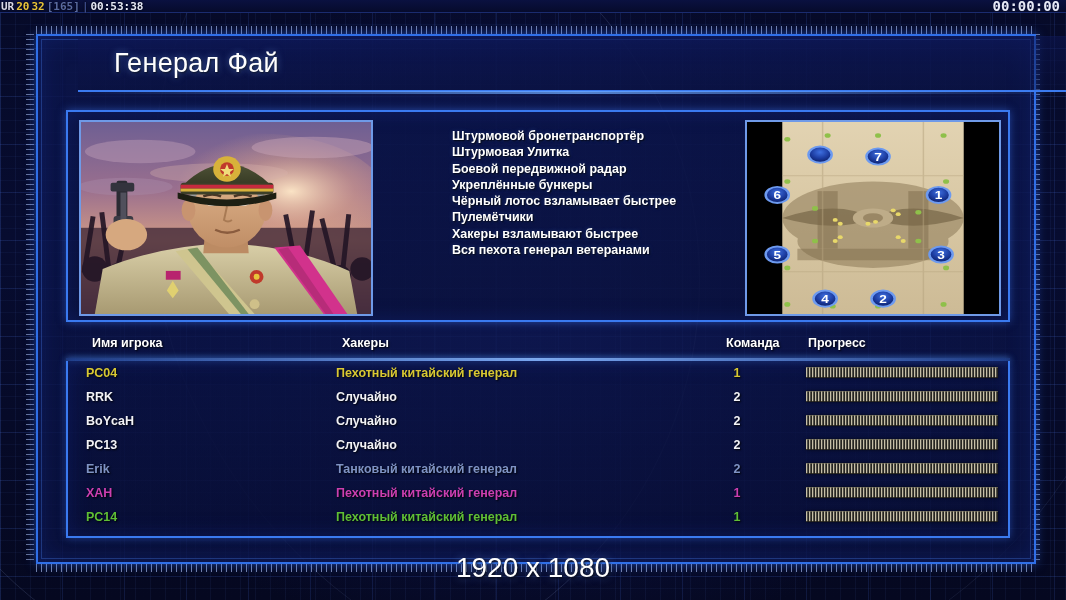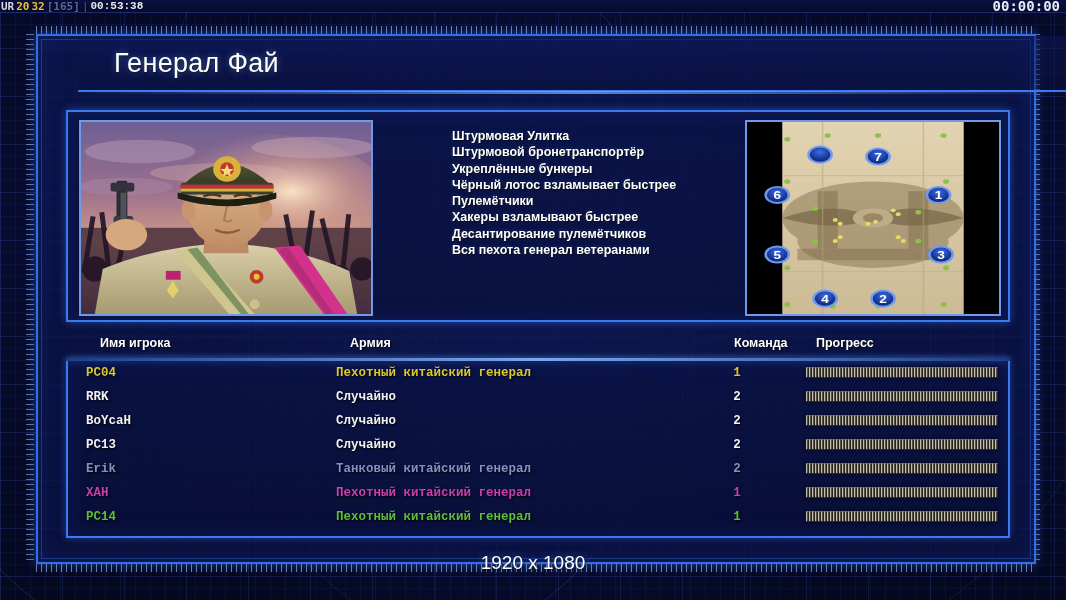--- a/index.html
+++ b/index.html
@@ -50,21 +50,21 @@
   .hud-left {
     display: flex; align-items: center; gap: 2px;
     font-family: "DejaVu Sans Mono", monospace; font-size: 11px;
     font-weight: bold; letter-spacing: 0px; padding-left: 1px;
     text-shadow: 0 0 2px rgba(0,0,0,0.9);
   }
   .hud-left .t-ur   { color: #d8d8e8; }
   .hud-left .t-n1   { color: #e8c33a; }
   .hud-left .t-n2   { color: #e8c33a; }
   .hud-left .t-brk  { color: #5a6aa0; }
-  .hud-left .t-time { color: #e6e9f6; font-family: Liberation Mono, monospace; }
+  .hud-left .t-time { color: #e6e9f6; }
   .hud-left .sep    { color: #3e4e8e; }
   .hud-right {
     margin-left: auto; padding-right: 6px;
     font-family: "DejaVu Sans Mono", monospace; font-size: 14px;
     font-weight: bold; color: #e6e9f6;
   }
 
   
   .ruler { position: absolute; pointer-events: none; z-index: 5; }
   .ruler.top {
@@ -149,21 +149,21 @@
   }
 
   .minimap {
     position: absolute; left: 677px; top: 8px; width: 256px; height: 196px;
     border: 2px solid #6f9ae8; background: #000; overflow: hidden;
   }
   .minimap svg { display: block; width: 100%; height: 100%; }
 
   
   .table-headers {
-    position: absolute; left: 16px; top: 300px; width: 992px; height: 22px;
+    position: absolute; left: 8px; top: 300px; width: 992px; height: 22px;
   }
   .table-headers .th {
     position: absolute; top: 0; color: #ffffff; font-size: 12.5px; font-weight: bold;
     text-shadow: 1px 1px 2px rgba(0,0,0,0.9);
   }
   .th-name { left: 46px; }
   .th-army { left: 296px; }
   .th-team { left: 680px; }
   .th-prog { left: 762px; }
 
@@ -181,42 +181,41 @@
   }
 
   .rows { position: absolute; left: 0; top: 0; width: 100%; }
   .row {
     position: relative; height: 24px; display: flex; align-items: center;
   }
   .cell {
     position: absolute; font-size: 12.5px; font-weight: bold;
     text-shadow: 1px 1px 2px rgba(0,0,0,0.9);
     white-space: nowrap;
-    font-family: Liberation Mono, monospace;
   }
   .c-name { left: 18px; }
   .c-army { left: 268px; }
   .c-team { left: 658px; text-align: center; width: 22px; }
 
   .c-prog {
     position: absolute; left: 738px; top: 6px; width: 192px; height: 11px;
     background:
       repeating-linear-gradient(to right,
         rgba(214,206,176,0.92) 0 1px,
         rgba(96,92,74,0.85) 1px 2px,
         rgba(40,38,30,0.9) 2px 3px);
     border-top: 1px solid rgba(120,116,96,0.6);
     border-bottom: 1px solid rgba(30,28,22,0.8);
     box-shadow: 0 0 3px rgba(0,0,0,0.6);
   }
 
   
   .res-label {
     position: absolute; left: 0; top: 552px; width: 1066px; text-align: center;
-    color: #ffffff; font-size: 19px;
+    color: #ffffff; font-size: 28px;
     text-shadow: 1px 1px 3px rgba(0,0,0,0.9), 0 0 8px rgba(120,170,255,0.5);
     z-index: 30;
   }
 </style>
 </head>
 <body>
 
 <div id="screen">
 
   <div class="bg-grid"></div>
@@ -351,27 +350,27 @@
           <rect x="101" y="64" width="94" height="4" fill="#c62b3e"></rect>
           <rect x="101" y="68" width="94" height="3" fill="#d8b23a"></rect>
           <path d="M98 72 Q148 86 198 72 L198 78 Q148 94 98 78 Z" fill="#1d1f13"></path>
           <ellipse cx="148" cy="48" rx="14" ry="13" fill="#d8b23a"></ellipse>
           <circle cx="148" cy="48" r="7" fill="#c0392b"></circle>
           <polygon points="148,43 150,48 155,48 151,51 152,56 148,53 144,56 145,51 141,48 146,48" fill="#f0dc7a"></polygon>
         </svg>
       </div>
 
       <ul class="ability-list">
+        <li>Штурмовой бронетранспортёр</li>
         <li>Штурмовая Улитка</li>
-        <li>Штурмовой бронетранспортёр</li>
+        <li>Боевой передвижной радар</li>
         <li>Укреплённые бункеры</li>
         <li>Чёрный лотос взламывает быстрее</li>
         <li>Пулемётчики</li>
         <li>Хакеры взламывают быстрее</li>
-        <li>Десантирование пулемётчиков</li>
         <li>Вся пехота генерал ветеранами</li>
       </ul>
 
       <div class="minimap">
         <svg viewBox="0 0 100 100" preserveAspectRatio="none">
           <defs>
             <linearGradient id="sand" x1="0" y1="0" x2="0" y2="1">
               <stop offset="0%" stop-color="#e2d3b2"></stop>
               <stop offset="50%" stop-color="#d8c7a3"></stop>
               <stop offset="100%" stop-color="#cdbb96"></stop>
@@ -470,21 +469,21 @@
                 <ellipse cx="54" cy="92" rx="4.6" ry="4.2" fill="url(#mpin)" stroke="#6d9af0" stroke-width="1"></ellipse>
                 <text x="54" y="94.2" text-anchor="middle" font-size="5.4" font-weight="bold" font-family="&quot;Liberation Sans&quot;, sans-serif" fill="#ffffff">2</text>
               </g>
             </g>
         </svg>
       </div>
     </div>
 
     <div class="table-headers">
       <div class="th th-name">Имя игрока</div>
-      <div class="th th-army">Армия</div>
+      <div class="th th-army">Хакеры</div>
       <div class="th th-team">Команда</div>
       <div class="th th-prog">Прогресс</div>
     </div>
     <div class="hdr-rule"></div>
 
     <div class="table-box">
       <div class="rows" id="rows">
           <div class="row">
             <div class="cell c-name" style="color: rgb(216, 200, 50);">PC04</div>
             <div class="cell c-army" style="color: rgb(216, 200, 50);">Пехотный китайский генерал</div>

